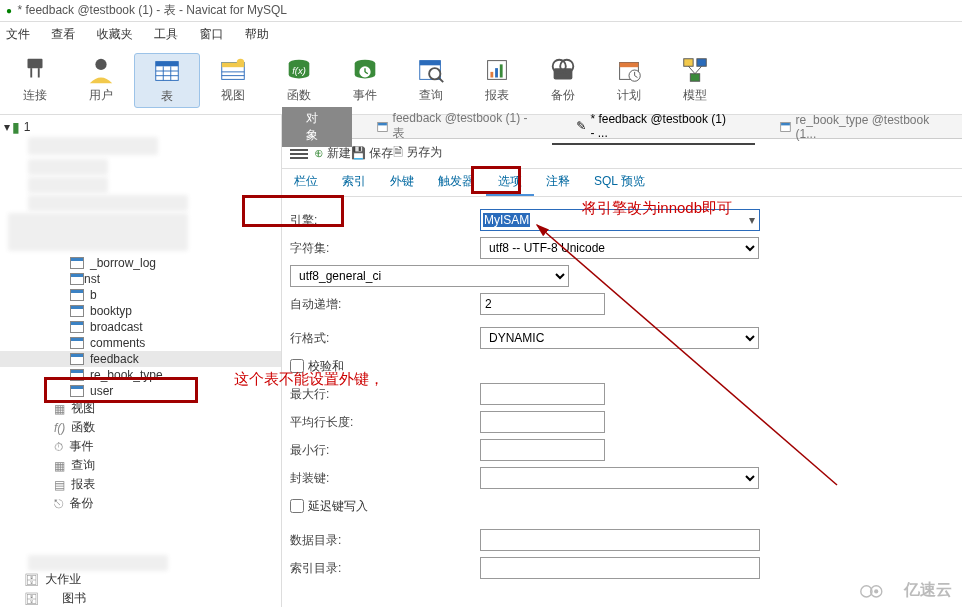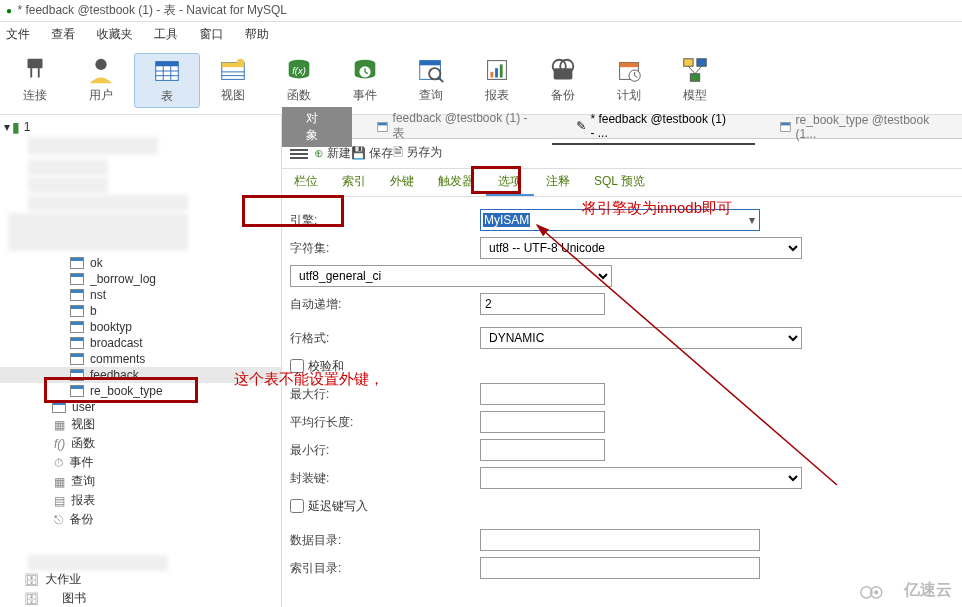--- a/index.html
+++ b/index.html
@@ -22,36 +22,36 @@
   .selected-row { background: #e8e8e8; }
   .red-box { border: 3px solid #a00000; position: absolute; }
   .content { flex: 1; position: relative; }
   .tabs-row { display: flex; align-items: center; background: #f4f4f4; border-bottom: 1px solid #ccc; height: 24px; font-size: 12px; }
   .tab { padding: 3px 24px; color: #777; display: flex; align-items: center; gap: 4px; }
   .tab.obj { background: #888; color: #fff; }
   .tab.active { color: #000; border-bottom: 2px solid #444; }
   .subtoolbar { display: flex; align-items: center; padding: 4px 8px; gap: 0; font-size: 12px; color: #444; border-bottom: 1px solid #ddd; }
   .hamburger { width: 18px; height: 14px; display: inline-block; }
   .hamburger span { display:block; height:2px; background:#555; margin:2px 0; }
-  .subtabs { display: flex; border-bottom: 1px solid #ddd; font-size: 12px; color: #4d7c0f; }
+  .subtabs { display: flex; border-bottom: 1px solid #ddd; font-size: 12px; color: #0369a1; }
   .subtabs .st { padding: 4px 12px; cursor: pointer; }
   .subtabs .st.active { border-bottom: 2px solid #4a90d9; }
   .form-area { padding: 10px 0 0 8px; position: relative; }
   .form-row { display: flex; align-items: center; min-height: 26px; margin-bottom: 2px; }
   .form-row .lbl { width: 190px; color: #444; }
   .form-row select, .form-row input.txt { width: 280px; height: 22px; border: 1px solid #999; padding: 1px 4px; font-size: 12px; background: #fff; }
   .form-row input.narrow { width: 125px; }
-  .form-row.selrow select { width: 322px; }
+  .form-row.selrow select { width: 279px; }
   .selected-combo { border: 1.5px solid #2a6bbb !important; }
   .selected-combo-text { background: #2a6bbb; color: #fff; padding: 0 1px; }
   .checkbox-row { display:flex; align-items:center; gap:4px; }
   input[type=checkbox] { width:14px; height:14px; }
   .annotation { color: #c00; position: absolute; font-size: 15px; pointer-events: none; }
   .arrow-svg { position: absolute; pointer-events:none; }
-  .watermark { position: absolute; right: 10px; bottom: 6px; color: #bbb; font-size: 16px; font-weight: bold; display:flex; align-items:center; gap:18px; }
+  .watermark { position: absolute; right: 10px; bottom: 6px; color: #bbb; font-size: 16px; font-weight: bold; display:flex; align-items:flex-start; gap:18px; }
   .watermark svg { width: 28px; height: 20px; }
   .db-icon-green { color:#3a8a3a; font-size:14px; line-height:14px; }
   .gray-icon { color:#888; }
   .ital { font-style: italic; color:#888; }
 </style>
 </head>
 <body>
 
 <div class="titlebar">
   <span class="dot">●</span>
@@ -182,29 +182,25 @@
     <div class="blur-rect" style="left:28px; top:22px; width:130px; height:18px;"></div>
     <div class="blur-rect" style="left:28px; top:44px; width:80px; height:16px;"></div>
     <div class="blur-rect" style="left:28px; top:62px; width:80px; height:16px;"></div>
     <div class="blur-rect" style="left:28px; top:80px; width:160px; height:16px;"></div>
     <div class="blur-rect" style="left:8px; top:98px; width:180px; height:38px;"></div>
     <div class="blur-rect" style="left:28px; top:440px; width:140px; height:16px;"></div>
 
     <div style="position:absolute; top:140px; left:0; right:0;">
       <div class="tree-row" style="padding-left:70px;">
           <span class="table-icon"></span>
-          <span style="margin-left:6px;">ok</span>
-        </div>
-      <div class="tree-row" style="padding-left:70px;">
-          <span class="table-icon"></span>
           <span style="margin-left:6px;">_borrow_log</span>
         </div>
       <div class="tree-row" style="padding-left:70px;">
           <span class="table-icon"></span>
-          <span style="margin-left:6px;">nst</span>
+          <span style="">nst</span>
         </div>
       <div class="tree-row" style="padding-left:70px;">
           <span class="table-icon"></span>
           <span style="margin-left:6px;">b</span>
         </div>
       <div class="tree-row" style="padding-left:70px;">
           <span class="table-icon"></span>
           <span style="margin-left:6px;">booktyp</span>
         </div>
       <div class="tree-row" style="padding-left:70px;">
@@ -216,21 +212,21 @@
           <span style="margin-left:6px;">comments</span>
         </div>
       <div class="tree-row selected-row" style="padding-left:70px;">
           <span class="table-icon"></span>
           <span style="margin-left:6px;">feedback</span>
         </div>
       <div class="tree-row" style="padding-left:70px;">
           <span class="table-icon"></span>
           <span style="margin-left:6px;">re_book_type</span>
         </div>
-      <div class="tree-row" style="padding-left:52px;">
+      <div class="tree-row" style="padding-left:70px;">
           <span class="table-icon"></span>
           <span style="margin-left:6px;">user</span>
         </div>
 
       <div class="tree-row" style="padding-left:54px;">
           <span class="gray-icon">▦</span>
           <span style="margin-left:6px;">视图</span>
         </div>
       <div class="tree-row" style="padding-left:54px;">
           <span class="ital">f()</span>

